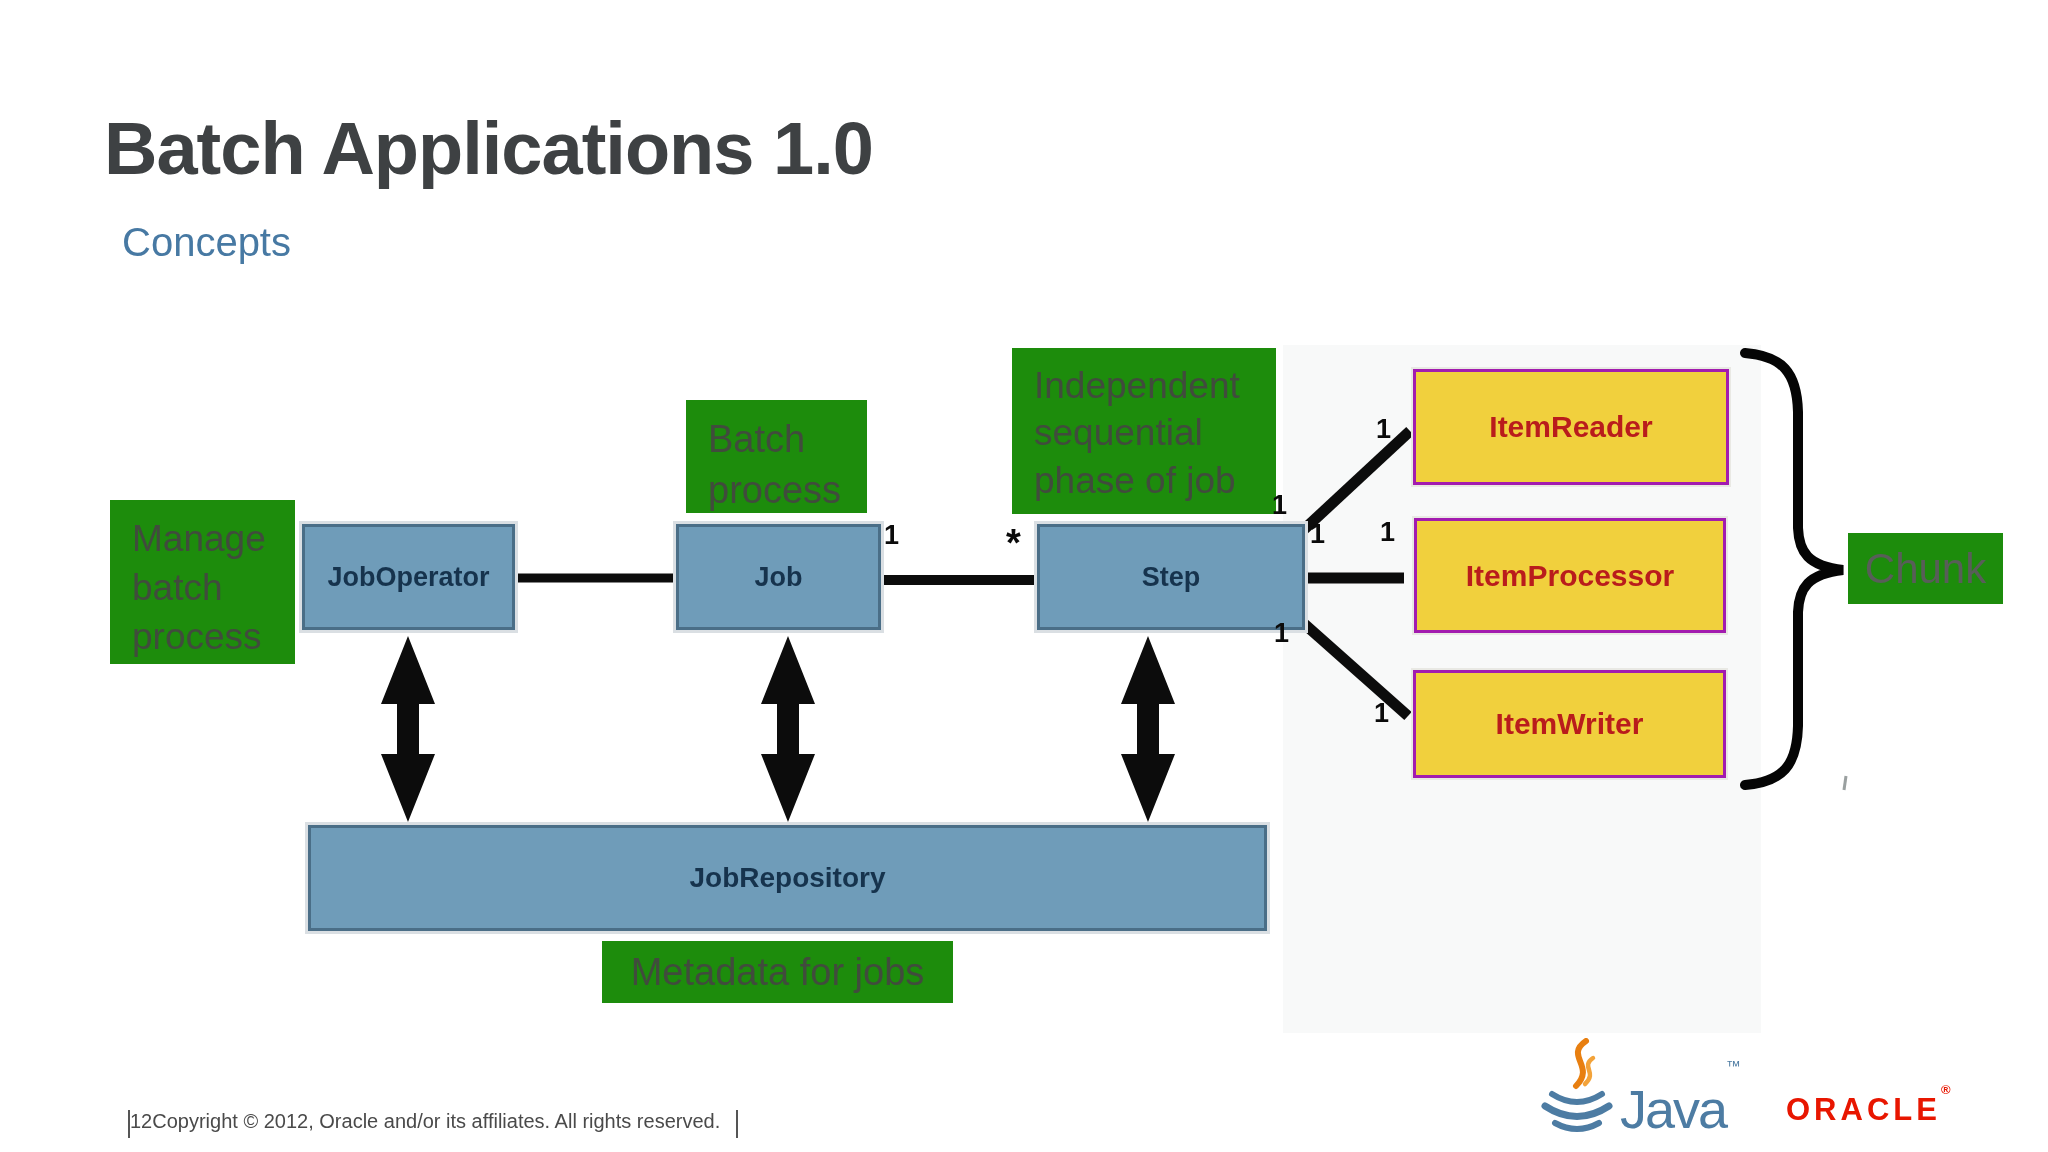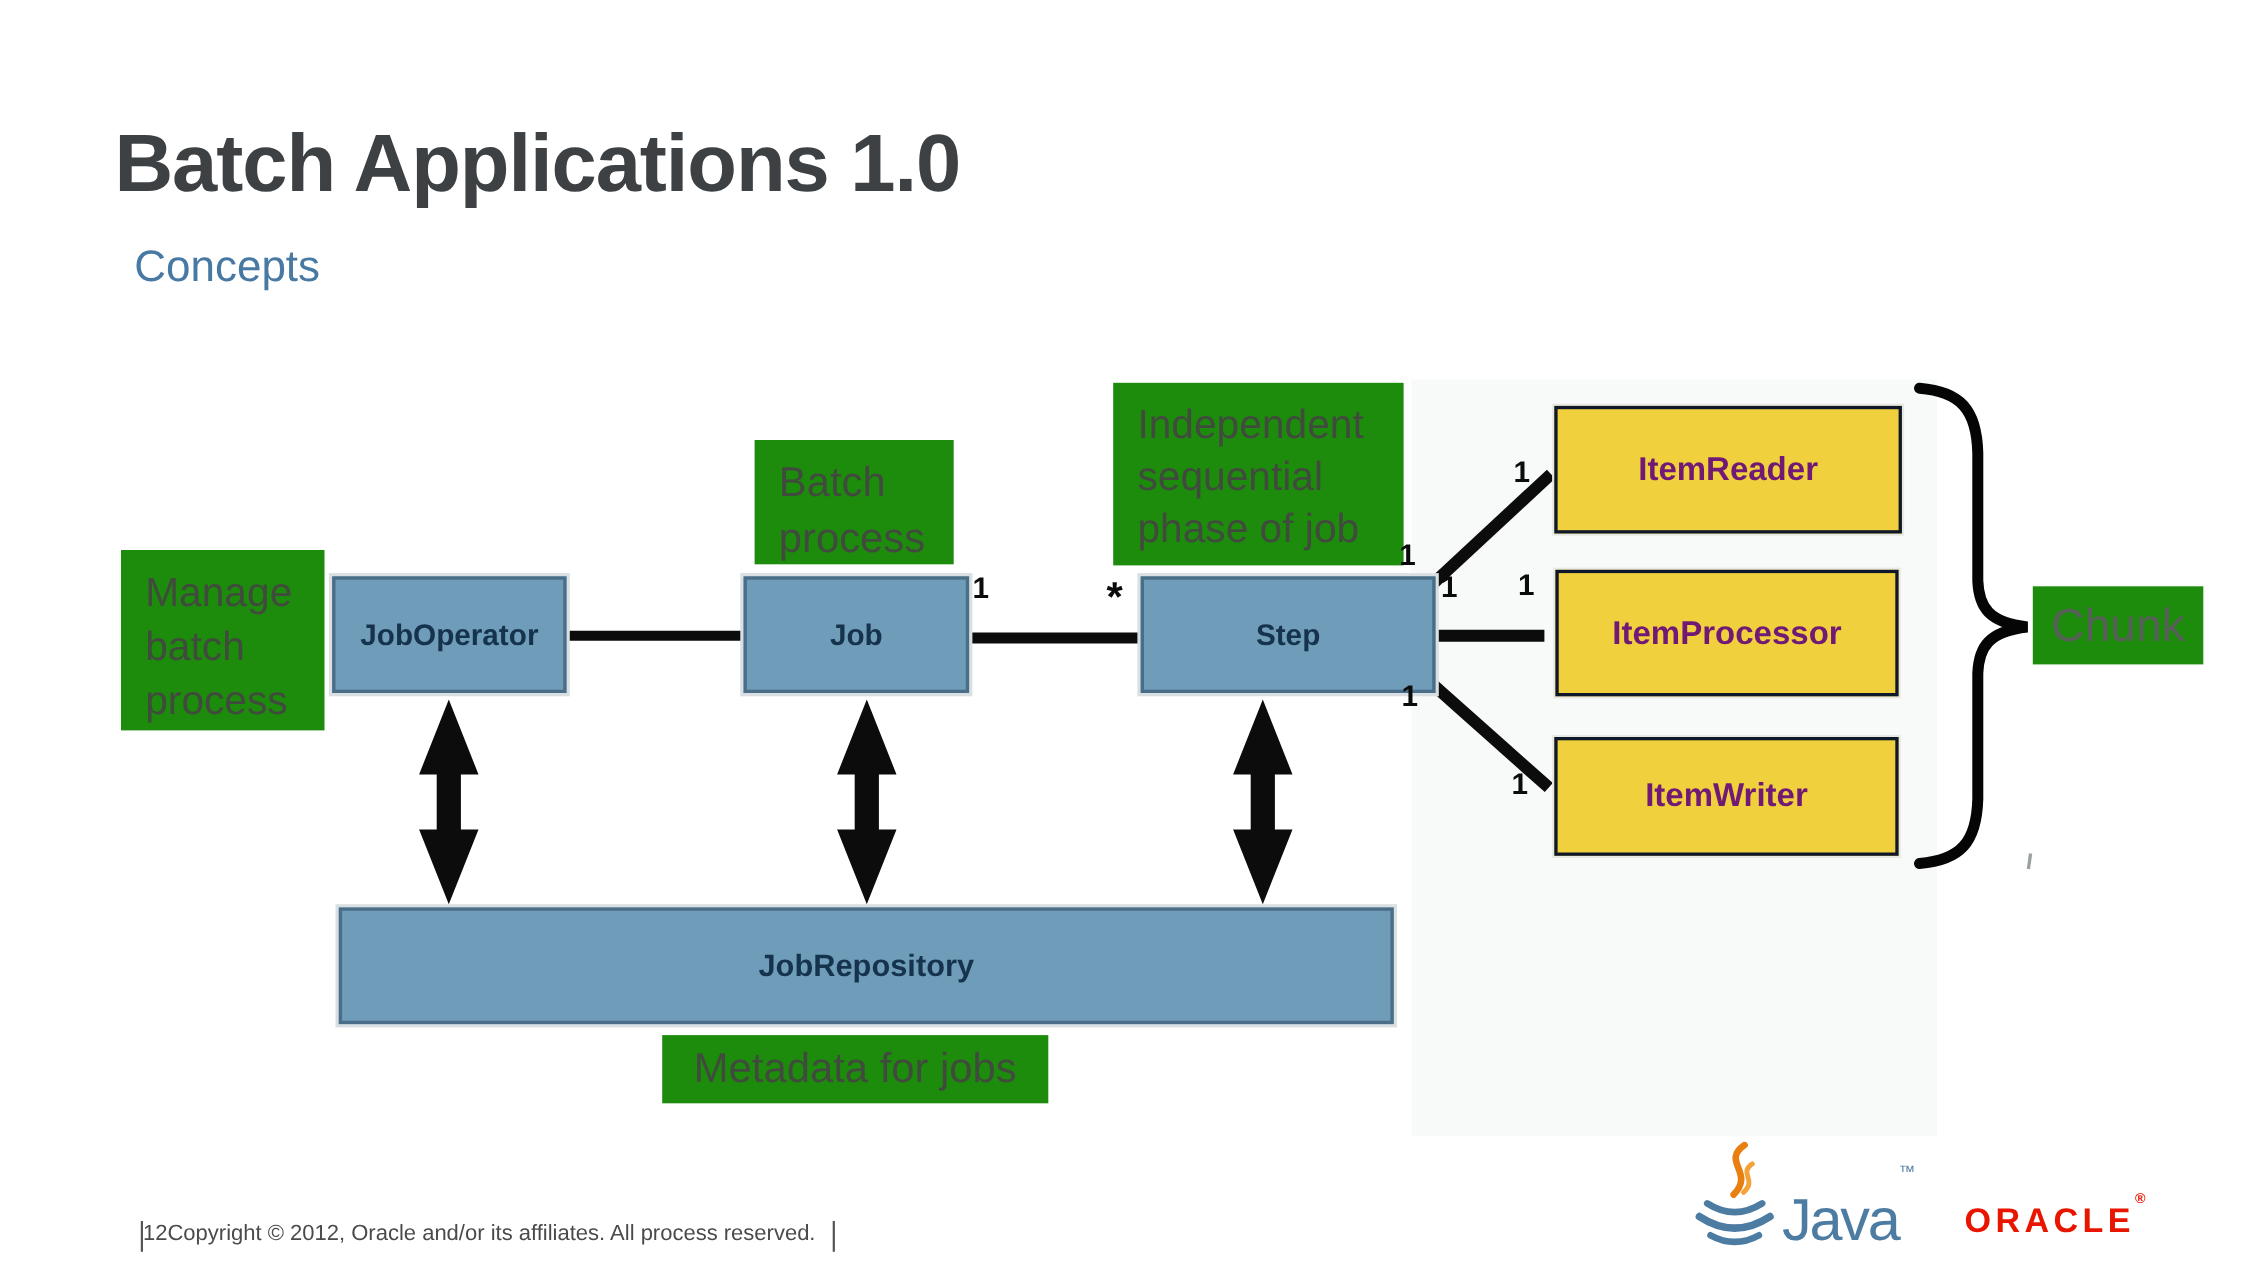--- a/index.html
+++ b/index.html
@@ -22,24 +22,24 @@
   .chunk-box{
     background:#1d8c0c;color:#585e58;font-size:42px;display:flex;align-items:center;justify-content:center;
   }
   .node{
     background:#6f9cb9;border:3px solid #4a6e87;box-sizing:border-box;
     box-shadow:0 0 0 3px #dadfe3;
     display:flex;align-items:center;justify-content:center;
     color:#16334d;font-weight:700;font-size:27px;
   }
   .item-node{
-    background:#f1d03d;border:3px solid #0f172a;box-sizing:border-box;
+    background:#f1d03d;border:3px solid #a21caf;box-sizing:border-box;
     box-shadow:0 0 0 2px #e9e9e4;
     display:flex;align-items:center;justify-content:center;
-    color:#701a75;font-weight:700;font-size:30px;
+    color:#b91c1c;font-weight:700;font-size:30px;
   }
   .mult{font-size:27px;font-weight:700;color:#0b0b0b;line-height:1;}
   .mult.star{font-size:38px;}
   .connector-layer{position:absolute;left:0;top:0;pointer-events:none;}
   .footer-line{display:flex;color:#4a4a4a;font-size:20px;margin-top:12px;}
   .caret-mark{width:2px;height:28px;background:#555;}
   .caret-mark.trailing{margin-left:16px;}
   .java-logo{display:flex;align-items:flex-end;}
   .java-word{font-size:54px;color:#4d7ca3;font-weight:500;letter-spacing:-2px;line-height:0.9;}
   .java-tm{font-size:15px;color:#4d7ca3;vertical-align:top;position:relative;top:-28px;}
@@ -116,21 +116,21 @@
   <span class="abs mult" style="left:1272px;top:492px;">1</span>
   <span class="abs mult" style="left:1376px;top:416px;">1</span>
   <span class="abs mult" style="left:1310px;top:521px;">1</span>
   <span class="abs mult" style="left:1380px;top:519px;">1</span>
   <span class="abs mult" style="left:1274px;top:620px;">1</span>
   <span class="abs mult" style="left:1374px;top:700px;">1</span>
 
   <div class="abs footer-line" style="left:128px;top:1098px;">
     <div class="caret-mark"></div>
     <span>12</span>
-      <span>Copyright © 2012, Oracle and/or its affiliates. All process reserved.</span>
+      <span>Copyright © 2012, Oracle and/or its affiliates. All rights reserved.</span>
     <div class="caret-mark trailing"></div>
   </div>
 
   <div class="abs java-logo" style="left:1540px;top:1038px;height:100px;">
     <svg width="74" height="100" viewBox="0 0 74 100">
       <path d="M46,3 C24,18 56,28 36,48" fill="none" stroke="#e87f10" stroke-width="6" stroke-linecap="round"></path>
       <path d="M53,20 C40,29 58,34 45,46" fill="none" stroke="#f3a33a" stroke-width="4.5" stroke-linecap="round"></path>
       <path d="M12,56 Q37,72 62,56" fill="none" stroke="#4d7ca3" stroke-width="6" stroke-linecap="round"></path>
       <path d="M5,68 Q37,89 69,68" fill="none" stroke="#4d7ca3" stroke-width="7" stroke-linecap="round"></path>
       <path d="M15,85 Q37,97 59,85" fill="none" stroke="#4d7ca3" stroke-width="6" stroke-linecap="round"></path>

